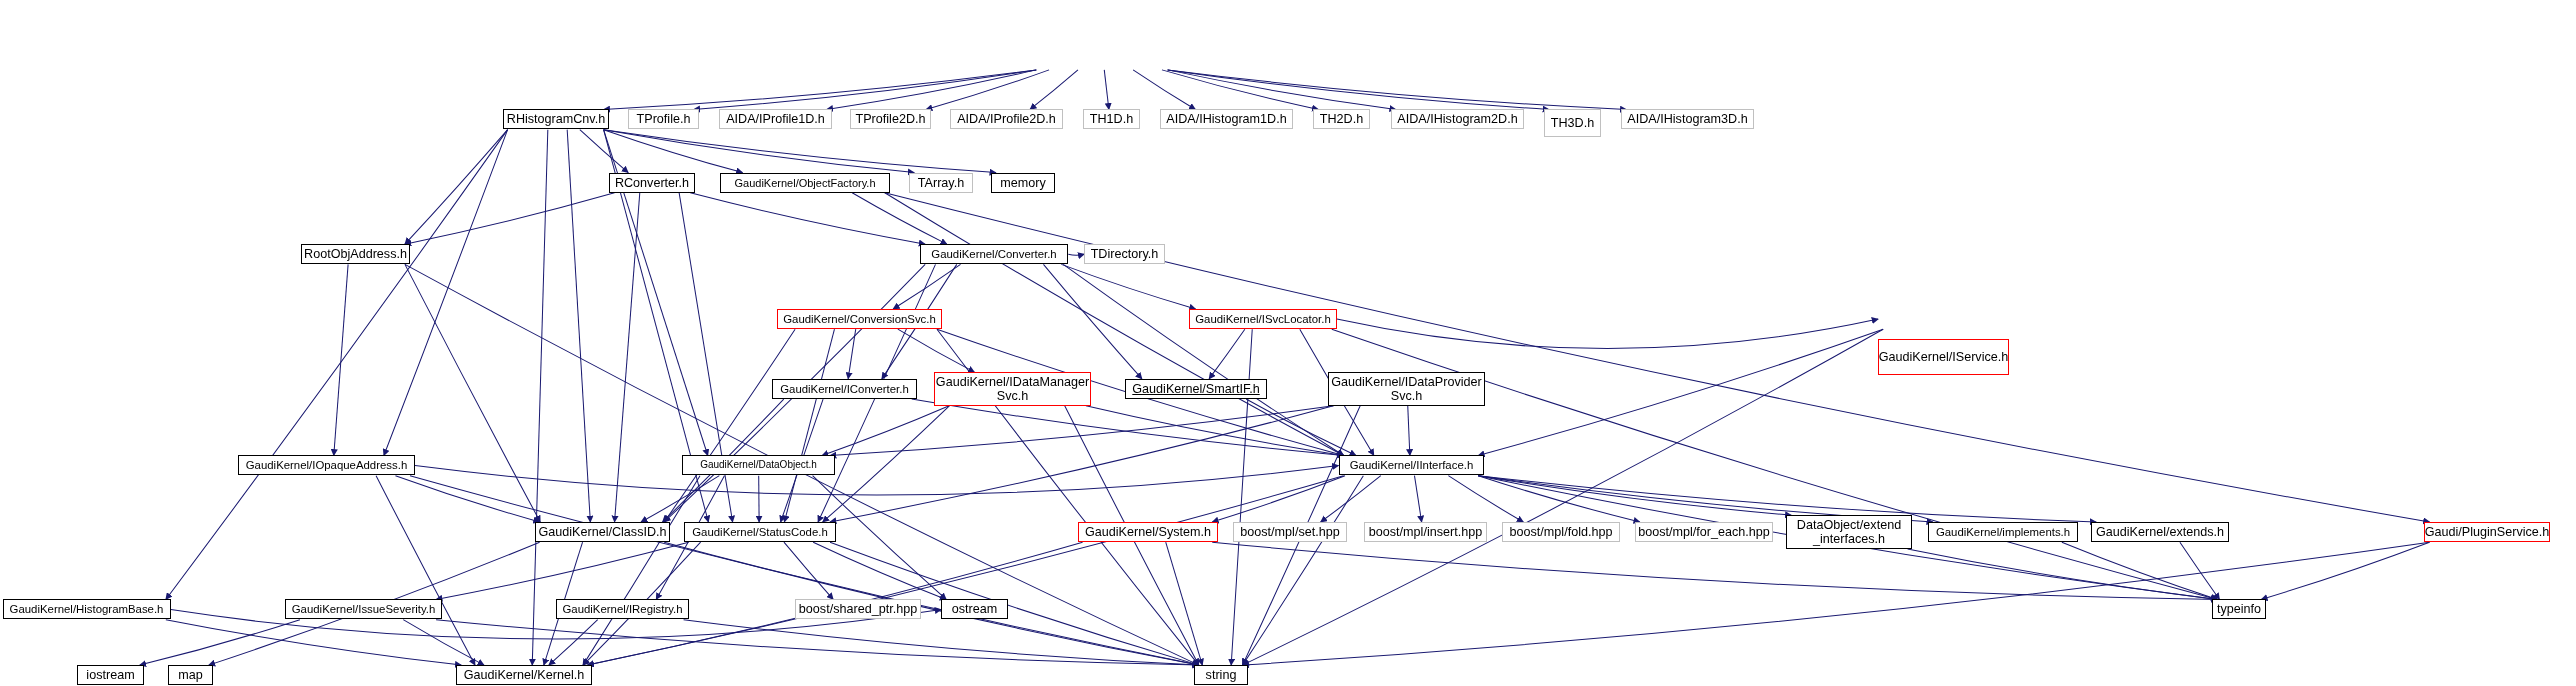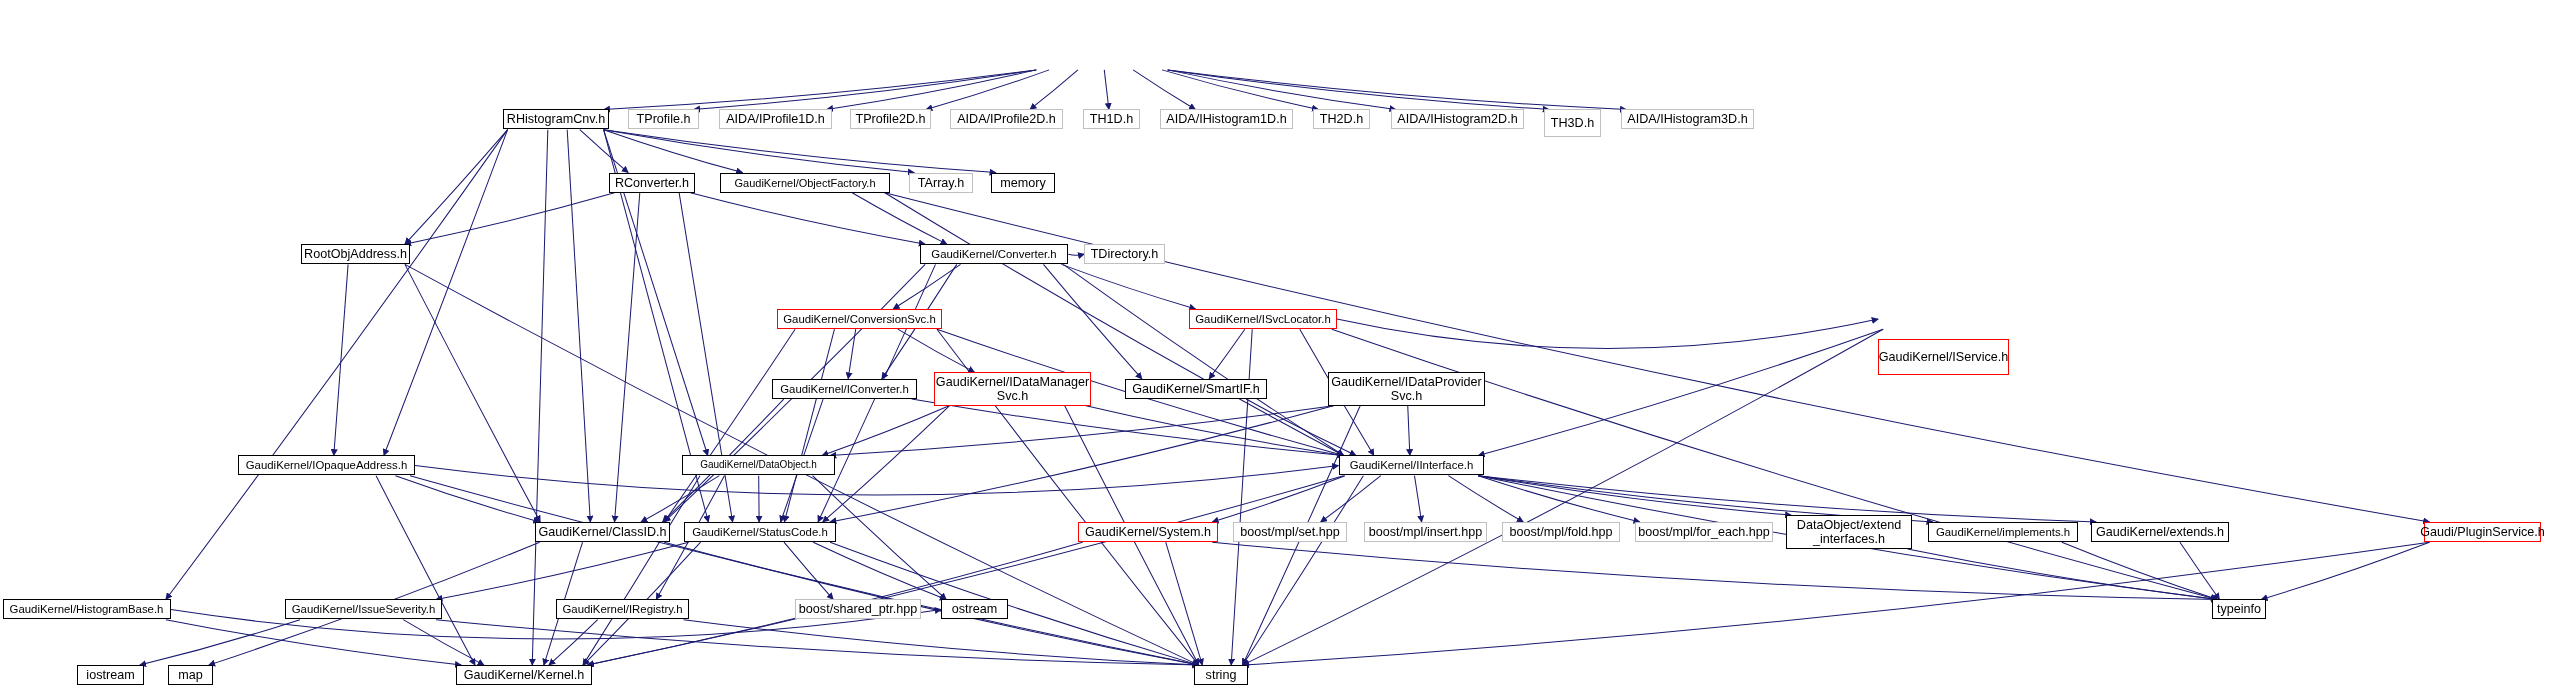--- a/index.html
+++ b/index.html
@@ -199,21 +199,21 @@
     <div class="node white red" style="left: 1878px; top: 309px; width: 131px; height: 36px; margin-top: 30px;">
       <span>GaudiKernel/IService.h</span>
     </div>
     <div class="node white black" style="left: 772px; top: 379px; width: 145px; height: 20px;">
       <span style="font-size: 11.4px;">GaudiKernel/IConverter.h</span>
     </div>
     <div class="node white red" style="left: 934px; top: 372px; width: 157px; height: 34px;">
       <span>GaudiKernel/IDataManager
 Svc.h</span>
     </div>
-    <div class="node white black" style="left: 1125px; top: 379px; width: 142px; height: 20px;">
+    <div class="node white black" style="left: 1125px; top: 379px; width: 142px; height: 20px; text-decoration: underline;">
       <span>GaudiKernel/SmartIF.h</span>
     </div>
     <div class="node white black" style="left: 1328px; top: 372px; width: 157px; height: 34px;">
       <span>GaudiKernel/IDataProvider
 Svc.h</span>
     </div>
     <div class="node white black" style="left: 238px; top: 455px; width: 177px; height: 20px;">
       <span style="font-size: 11.4px;">GaudiKernel/IOpaqueAddress.h</span>
     </div>
     <div class="node white black" style="left: 682px; top: 455px; width: 153px; height: 20px;">
@@ -246,21 +246,21 @@
     <div class="node white black" style="left: 1786px; top: 515px; width: 126px; height: 34px;">
       <span>DataObject/extend
 _interfaces.h</span>
     </div>
     <div class="node white black" style="left: 1928px; top: 522px; width: 150px; height: 20px;">
       <span style="font-size: 11.4px;">GaudiKernel/implements.h</span>
     </div>
     <div class="node white black" style="left: 2091px; top: 522px; width: 138px; height: 20px;">
       <span>GaudiKernel/extends.h</span>
     </div>
-    <div class="node white red" style="left: 2424px; top: 522px; width: 117px; height: 20px;">
+    <div class="node white red" style="left: 2424px; top: 522px; width: 126px; height: 20px;">
       <span>Gaudi/PluginService.h</span>
     </div>
     <div class="node white black" style="left: 2.5px; top: 599px; width: 168px; height: 20px;">
       <span style="font-size: 11.4px;">GaudiKernel/HistogramBase.h</span>
     </div>
     <div class="node white black" style="left: 285px; top: 599px; width: 157px; height: 20px;">
       <span style="font-size: 11.4px;">GaudiKernel/IssueSeverity.h</span>
     </div>
     <div class="node white black" style="left: 556px; top: 599px; width: 133px; height: 20px;">
       <span style="font-size: 11.4px;">GaudiKernel/IRegistry.h</span>

